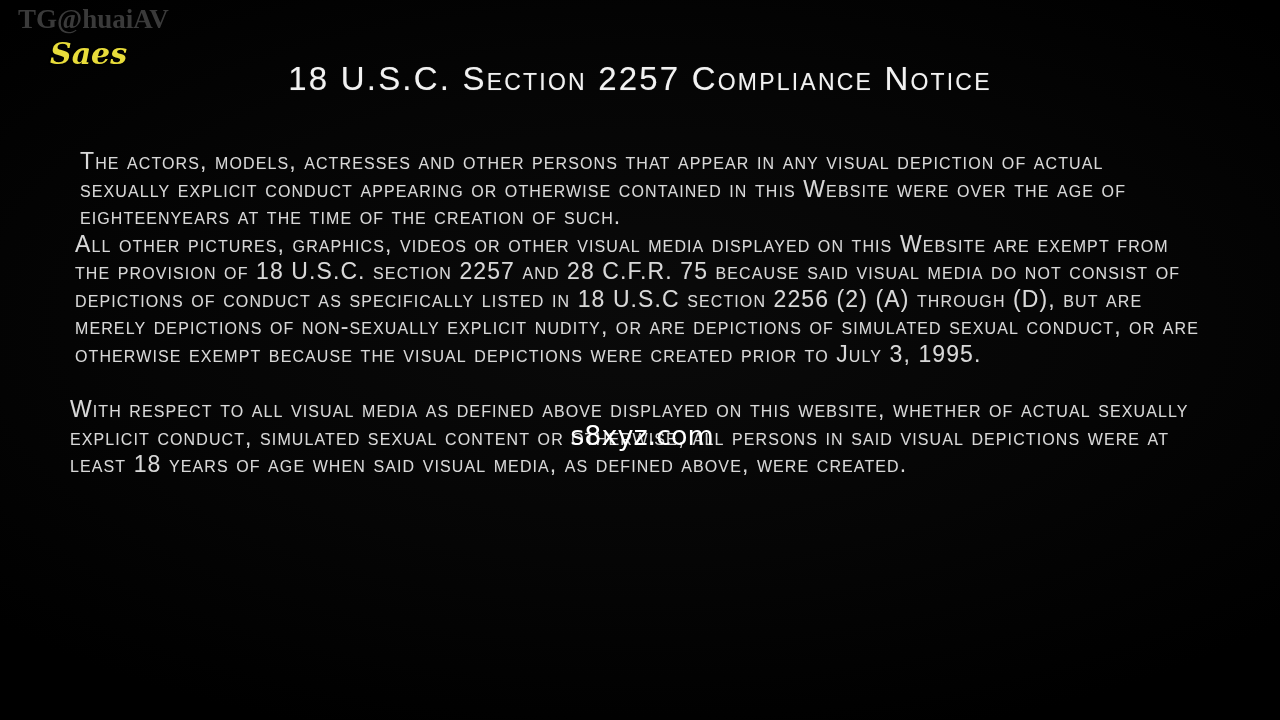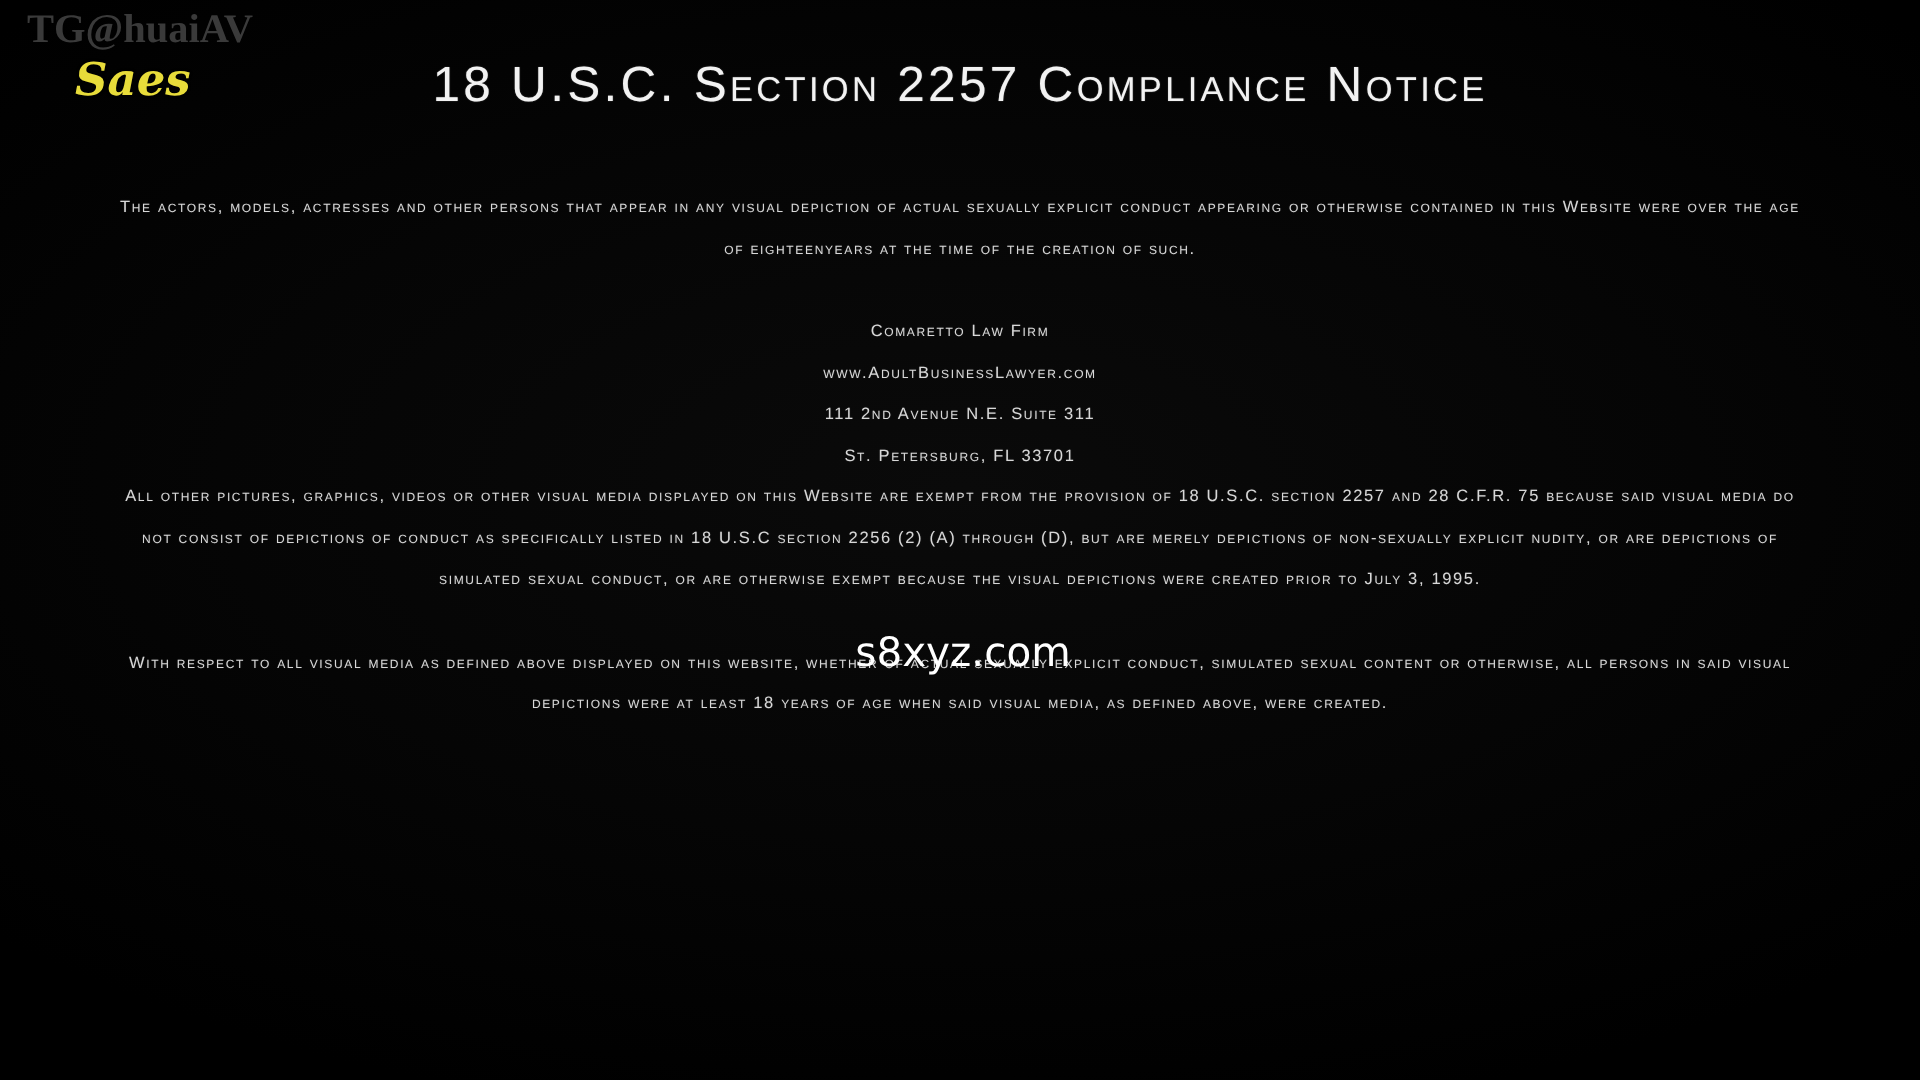--- a/index.html
+++ b/index.html
@@ -66,39 +66,39 @@
     text-align: center;
     font-family: "DejaVu Sans", sans-serif;
     font-size: 27px;
     color: #ffffff;
     letter-spacing: 0px;
     z-index: 5;
     user-select: none;
   }
   h1.title {
     margin: 0;
-    padding-top: 37px;
+    padding-top: 60px;
     text-align: center;
     font-family: "Liberation Sans", sans-serif;
     font-size: 33px;
     font-weight: 400;
     font-variant: small-caps;
     letter-spacing: 2.2px;
     color: #f2f2f2;
     text-shadow: 0 0 1px rgba(255,255,255,0.35);
   }
   .body-block {
     margin: 0 auto;
-    text-align: center;
+    text-align: left;
     color: #d8d8d8;
     font-family: "Liberation Sans", sans-serif;
     font-variant: small-caps;
     letter-spacing: 1.1px;
     line-height: 27.5px;
-    font-size: 11px;
+    font-size: 23px;
     text-shadow: 0 0 1px rgba(255,255,255,0.2);
   }
   #para1 {
     width: 1120px;
     margin-top: 50px;
   }
   #address {
     width: 900px;
     margin-top: 28px;
     line-height: 27.5px;
@@ -120,26 +120,20 @@
 <div id="page">
 
   <div class="watermark-tg">TG@huaiAV</div>
   <div class="watermark-saes">Saes</div>
 
   <div class="content">
     <h1 class="title">18 U.S.C. Section 2257 Compliance Notice</h1>
 
     <div class="body-block" id="para1">The actors, models, actresses and other persons that appear in any visual depiction of actual sexually explicit conduct appearing or otherwise contained in this Website were over the age of eighteenyears at the time of the creation of such.</div>
 
-    <div class="body-block" id="address">
-      <span class="addr-line">Comaretto Law Firm</span>
-      <span class="addr-line">www.AdultBusinessLawyer.com</span>
-      <span class="addr-line">111 2nd Avenue N.E. Suite 311</span>
-      <span class="addr-line">St. Petersburg, FL 33701</span>
-    </div>
 
     <div class="body-block" id="para2">All other pictures, graphics, videos or other visual media displayed on this Website are exempt from the provision of 18 U.S.C. section 2257 and 28 C.F.R. 75 because said visual media do not consist of depictions of conduct as specifically listed in 18 U.S.C section 2256 (2) (A) through (D), but are merely depictions of non-sexually explicit nudity, or are depictions of simulated sexual conduct, or are otherwise exempt because the visual depictions were created prior to July 3, 1995.</div>
 
     <div class="body-block" id="para3">With respect to all visual media as defined above displayed on this website, whether of actual sexually explicit conduct, simulated sexual content or otherwise, all persons in said visual depictions were at least 18 years of age when said visual media, as defined above,  were created.</div>
   </div>
 
   <div class="watermark-center">s8xyz.com</div>
 
 </div>
 

